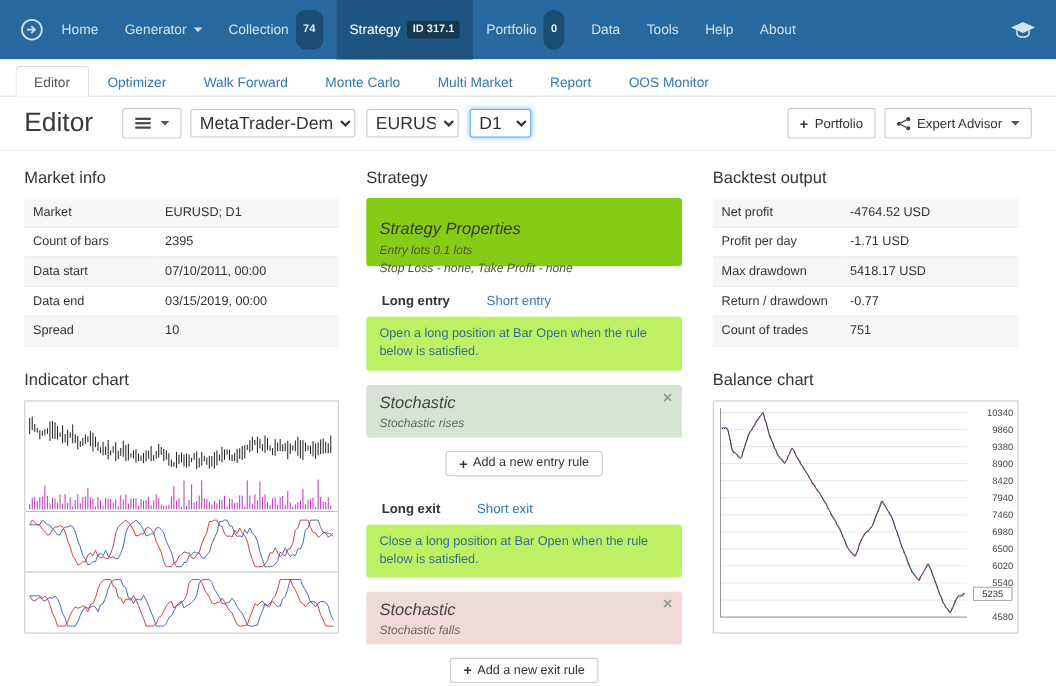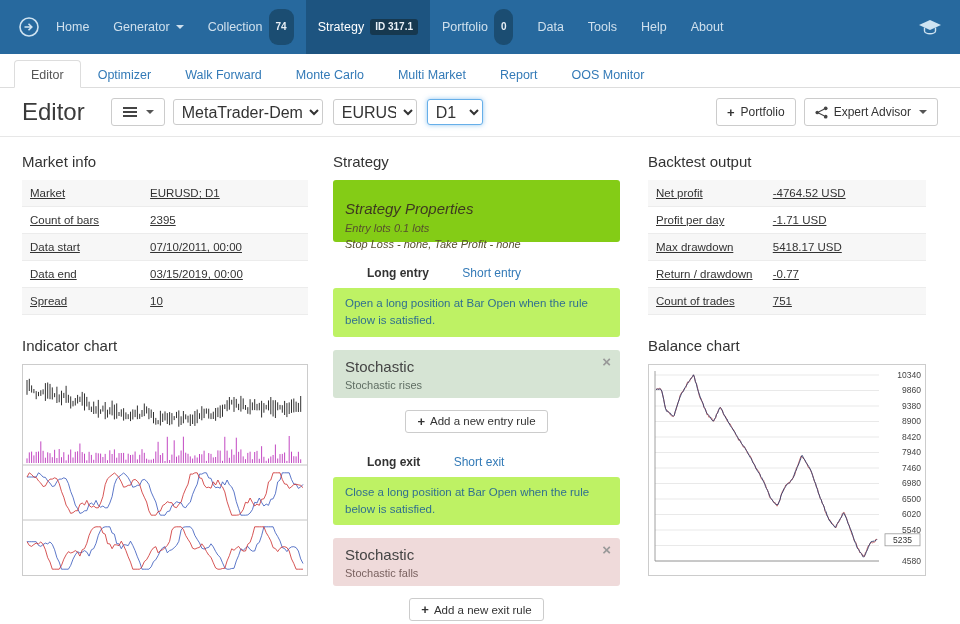--- a/index.html
+++ b/index.html
@@ -35,35 +35,35 @@
   .sel.symbol{width:84px;margin-left:2px;}
   .sel.period{width:56px;margin-left:2px;border-color:#66afe9;box-shadow:0 0 5px rgba(102,175,233,.7);}
   .header-right{margin-left:auto;display:flex;gap:8px;}
   .plus{font-weight:700;font-size:13px;line-height:1;}
   
   .content{display:flex;padding:0 22px;}
   .col-left{width:286px;margin-right:25px;}
   .col-mid{width:287px;margin-right:28px;}
   .col-right{width:278px;}
   .section-title{font-size:15px;color:#333;margin:16px 0 10px;}
-  .info-table{width:100%;border-collapse:collapse;font-size:11.5px;color:#333;text-decoration:underline;}
+  .info-table{width:100%;border-collapse:collapse;font-size:11.5px;color:#333;}
   .info-table td{padding:7px 8px;border-bottom:1px solid #ececec;}
   .info-table tr:nth-child(odd){background:#f7f7f7;}
   .info-table td.lbl{width:42%;}
   .chart-box{border:1px solid #ccc;height:212px;box-sizing:border-box;background:#fff;overflow:hidden;}
   svg{font-family:inherit;display:block;}
   
   .props-panel{background:#84cc16;border-radius:3px;padding:20px 12px;height:62px;box-sizing:border-box;cursor:pointer;font-style:italic;}
   .props-title{font-size:15px;color:#3e3a20;margin-bottom:4px;}
   .props-line{font-size:11px;color:#56512d;line-height:1.45;}
   .entry-row{margin-top:24px;font-size:12px;padding-left:14px;}
-  .rule-label{color:#333;font-weight:700;margin-left:20px;}
+  .rule-label{color:#333;font-weight:700;}
   .rule-link{color:#337ab7;text-decoration:none;margin-left:30px;cursor:pointer;}
   .info-box{margin-top:8px;background:#bef264;color:#31708f;font-size:11.5px;padding:7px 12px;border-radius:3px;line-height:1.5;}
-  .slot{margin-top:13px;border-radius:3px;padding:8px 12px;position:relative;height:48px;box-sizing:border-box;cursor:pointer;}
+  .slot{margin-top:13px;border-radius:3px;padding:8px 12px;position:relative;height:48px;box-sizing:border-box;cursor:pointer;font-style:italic;}
   .slot.entry{background:#d6e4d4;}
   .slot.exit{background:#efdada;}
   .slot-title{font-size:15px;color:#444;}
   .slot-sub{font-size:11px;margin-top:4px;}
   .slot.entry .slot-sub{color:#5f6e63;}
   .slot.exit .slot-sub{color:#7a6260;}
   .slot-close{position:absolute;top:4px;right:9px;color:#999;font-size:15px;font-weight:700;cursor:pointer;line-height:1;}
   .add-btn{display:flex;align-items:center;gap:5px;margin:12px auto 0;background:#fff;border:1px solid #ccc;
            border-radius:3px;font-size:11.5px;color:#333;padding:4px 11px;cursor:pointer;font-family:inherit;}
 </style>

